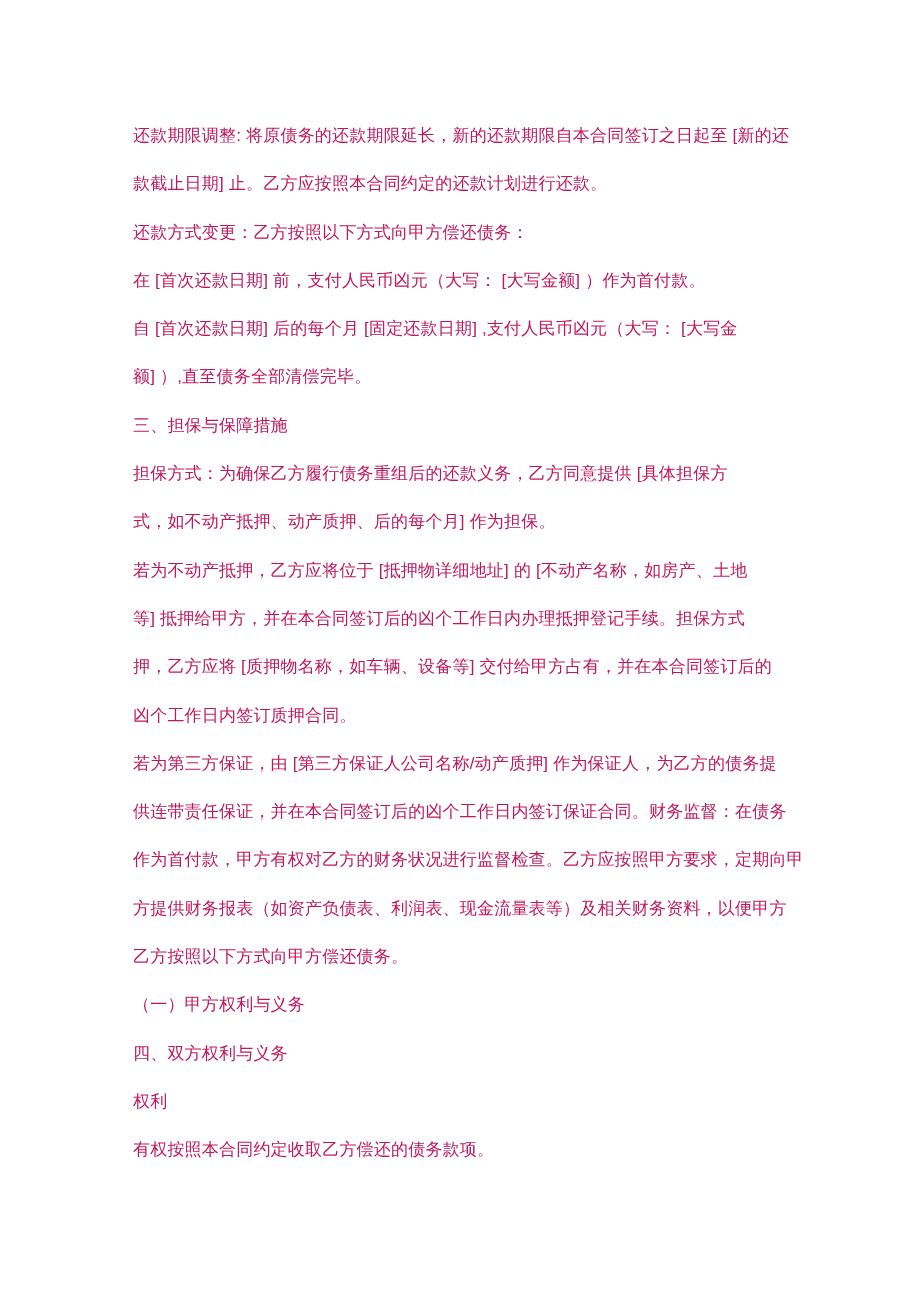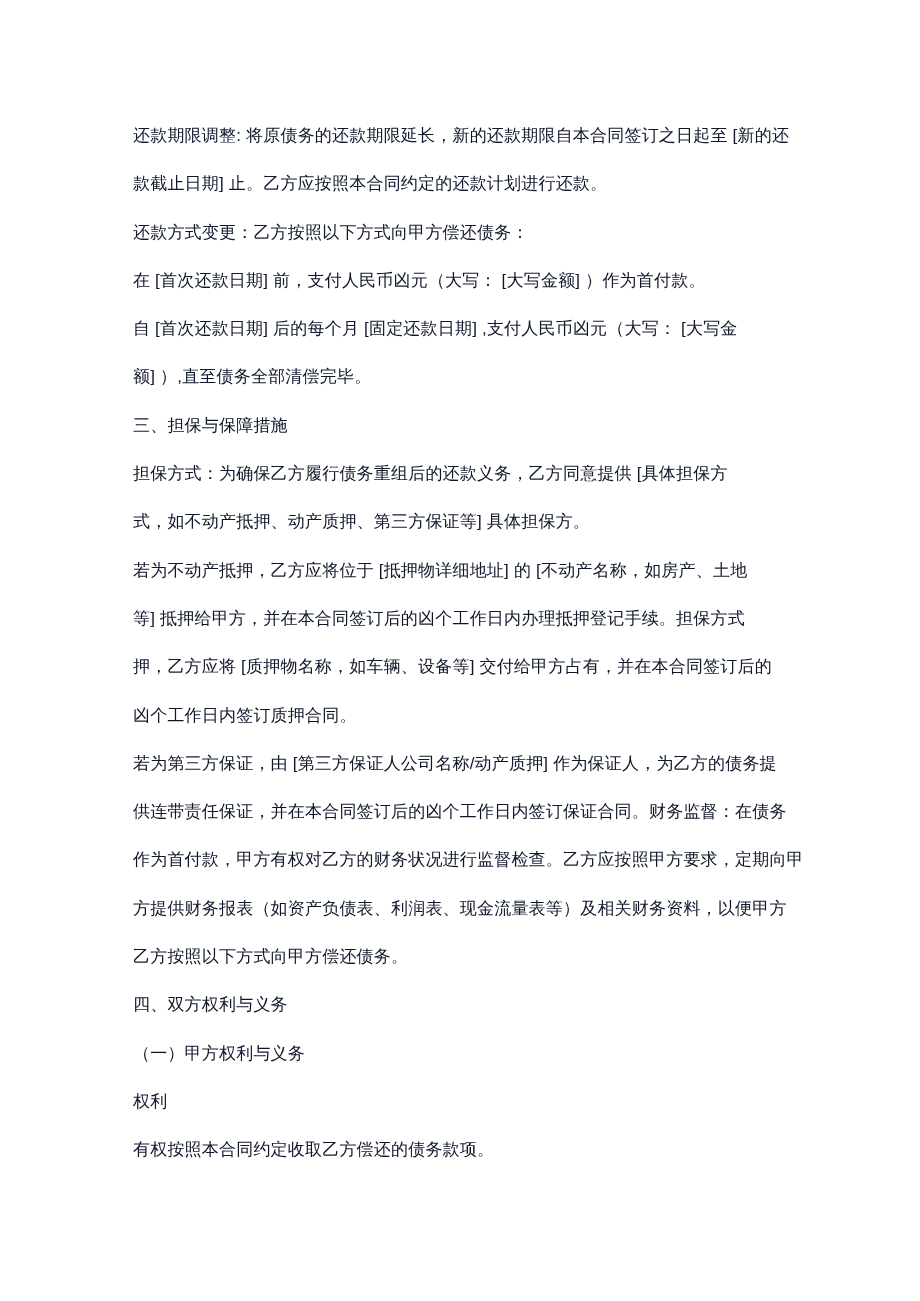--- a/index.html
+++ b/index.html
@@ -19,47 +19,47 @@
     position: absolute;
     left: 133px;
     top: 112px;
     width: 660px;
   }
   .doc-line {
     margin: 0;
     padding: 0;
     font-size: 17px;
     line-height: 48.3px;
-    color: #0f172a;
+    color: #be185d;
     white-space: nowrap;
     letter-spacing: 0.2px;
     font-weight: 400;
   }
 </style>
 </head>
 <body>
 
 <div class="page">
   <div class="doc-body">
     <p class="doc-line">还款期限调整: 将原债务的还款期限延长，新的还款期限自本合同签订之日起至 [新的还</p>
     <p class="doc-line">款截止日期] 止。乙方应按照本合同约定的还款计划进行还款。</p>
     <p class="doc-line">还款方式变更：乙方按照以下方式向甲方偿还债务：</p>
     <p class="doc-line">在 [首次还款日期] 前，支付人民币凶元（大写： [大写金额] ）作为首付款。</p>
     <p class="doc-line">自 [首次还款日期] 后的每个月 [固定还款日期] ,支付人民币凶元（大写： [大写金</p>
     <p class="doc-line">额] ）,直至债务全部清偿完毕。</p>
     <p class="doc-line">三、担保与保障措施</p>
     <p class="doc-line">担保方式：为确保乙方履行债务重组后的还款义务，乙方同意提供 [具体担保方</p>
-    <p class="doc-line">式，如不动产抵押、动产质押、第三方保证等] 具体担保方。</p>
+    <p class="doc-line">式，如不动产抵押、动产质押、后的每个月] 作为担保。</p>
     <p class="doc-line">若为不动产抵押，乙方应将位于 [抵押物详细地址] 的 [不动产名称，如房产、土地</p>
     <p class="doc-line">等] 抵押给甲方，并在本合同签订后的凶个工作日内办理抵押登记手续。担保方式</p>
     <p class="doc-line">押，乙方应将 [质押物名称，如车辆、设备等] 交付给甲方占有，并在本合同签订后的</p>
     <p class="doc-line">凶个工作日内签订质押合同。</p>
     <p class="doc-line">若为第三方保证，由 [第三方保证人公司名称/动产质押] 作为保证人，为乙方的债务提</p>
     <p class="doc-line">供连带责任保证，并在本合同签订后的凶个工作日内签订保证合同。财务监督：在债务</p>
     <p class="doc-line">作为首付款，甲方有权对乙方的财务状况进行监督检查。乙方应按照甲方要求，定期向甲</p>
     <p class="doc-line">方提供财务报表（如资产负债表、利润表、现金流量表等）及相关财务资料，以便甲方</p>
     <p class="doc-line">乙方按照以下方式向甲方偿还债务。</p>
+    <p class="doc-line">（一）甲方权利与义务</p>
     <p class="doc-line">四、双方权利与义务</p>
-    <p class="doc-line">（一）甲方权利与义务</p>
     <p class="doc-line">权利</p>
     <p class="doc-line">有权按照本合同约定收取乙方偿还的债务款项。</p>
   </div>
 </div>
 
 </body></html>

